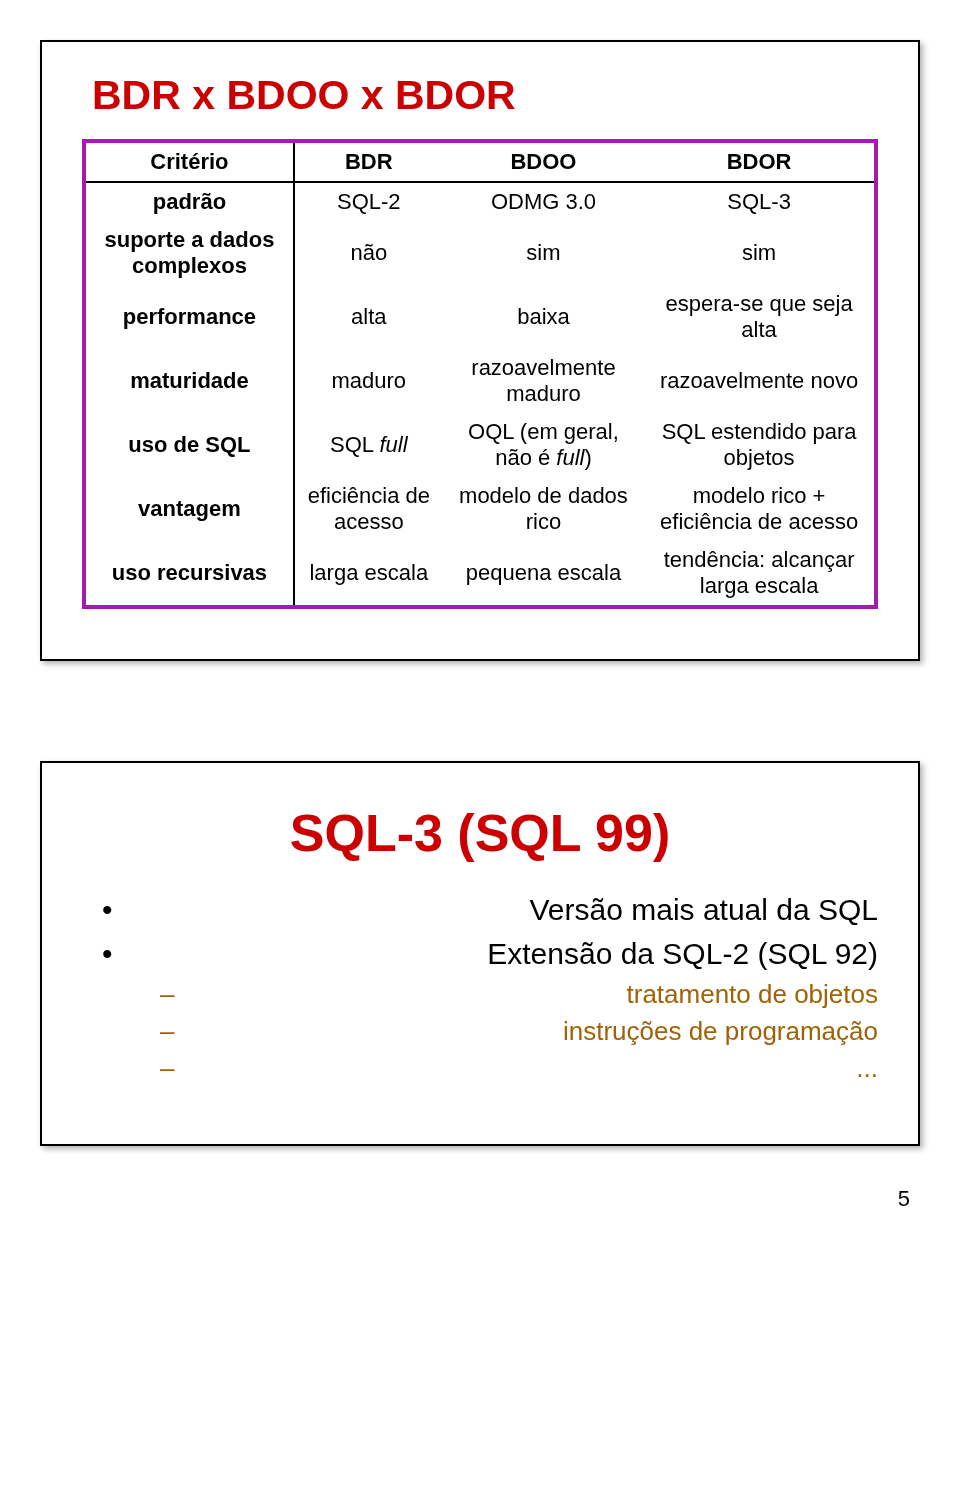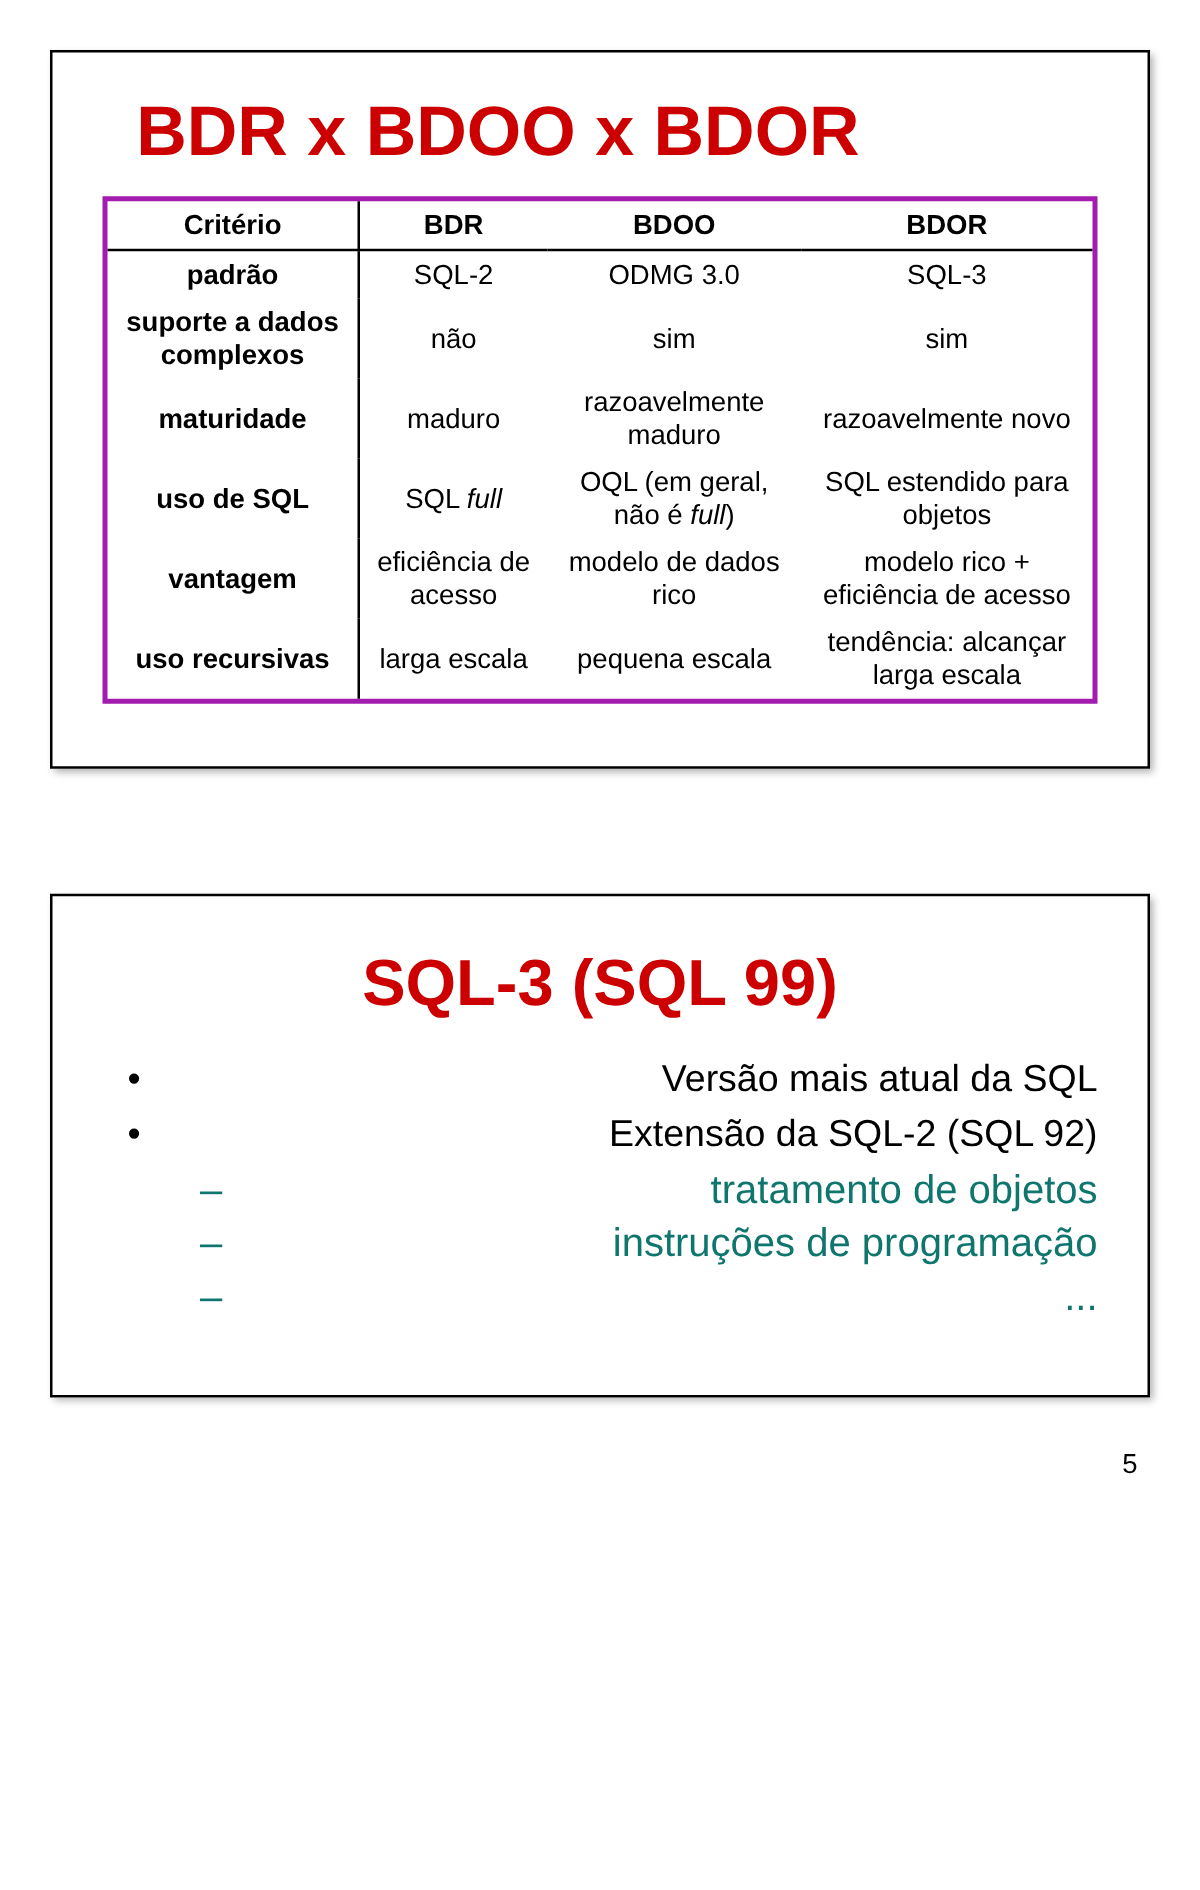--- a/index.html
+++ b/index.html
@@ -12,23 +12,23 @@
   }
   .slide {
     width: 880px;
     margin: 40px auto 100px auto;
     border: 2px solid #000;
     padding: 30px 40px 50px 40px;
     box-shadow: 3px 3px 6px rgba(0,0,0,0.3);
   }
   .title {
     color: #cc0000;
-    font-size: 56px;
+    font-size: 41px;
     font-weight: bold;
-    margin: 0 0 20px 27px;
+    margin: 0 0 20px 10px;
   }
   table.cmp {
     border-collapse: collapse;
     width: 100%;
     font-size: 22px;
   }
   table.cmp th, table.cmp td {
     padding: 6px 10px;
     vertical-align: middle;
   }
@@ -78,22 +78,22 @@
     position: absolute;
     left: 0;
     top: 0;
     font-size: 30px;
     color: #000;
   }
   .slide2 ul.sub {
     list-style: none;
     margin: 8px 0 0 30px;
     padding: 0;
-    font-size: 32px;
-    color: #0f766e;
+    font-size: 26px;
+    color: #a16207;
   }
   .slide2 ul.sub > li {
     margin: 6px 0;
     padding-left: 24px;
     position: relative;
   }
   .slide2 ul.sub > li::before {
     content: "–";
     position: absolute;
     left: 0;
@@ -129,20 +129,26 @@
           <td>ODMG 3.0</td>
           <td>SQL-3</td>
         </tr>
         <tr>
           <td class="sep-v">suporte a dados complexos</td>
           <td>não</td>
           <td>sim</td>
           <td>sim</td>
         </tr>
         <tr>
+          <td class="sep-v">performance</td>
+          <td>alta</td>
+          <td>baixa</td>
+          <td>espera-se que seja alta</td>
+        </tr>
+        <tr>
           <td class="sep-v">maturidade</td>
           <td>maduro</td>
           <td>razoavelmente maduro</td>
           <td>razoavelmente novo</td>
         </tr>
         <tr>
           <td class="sep-v">uso de SQL</td>
           <td><span>SQL </span><span class="italic">full</span></td>
           <td><span>OQL (em geral, não é </span><span class="italic">full</span><span>)</span></td>
           <td>SQL estendido para objetos</td>

